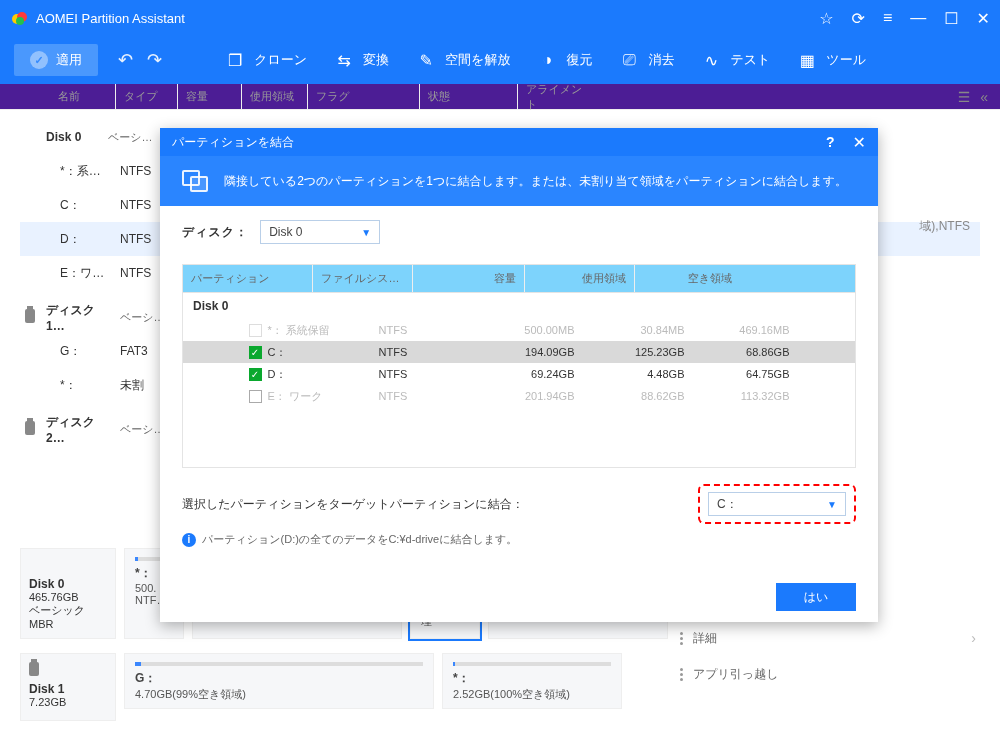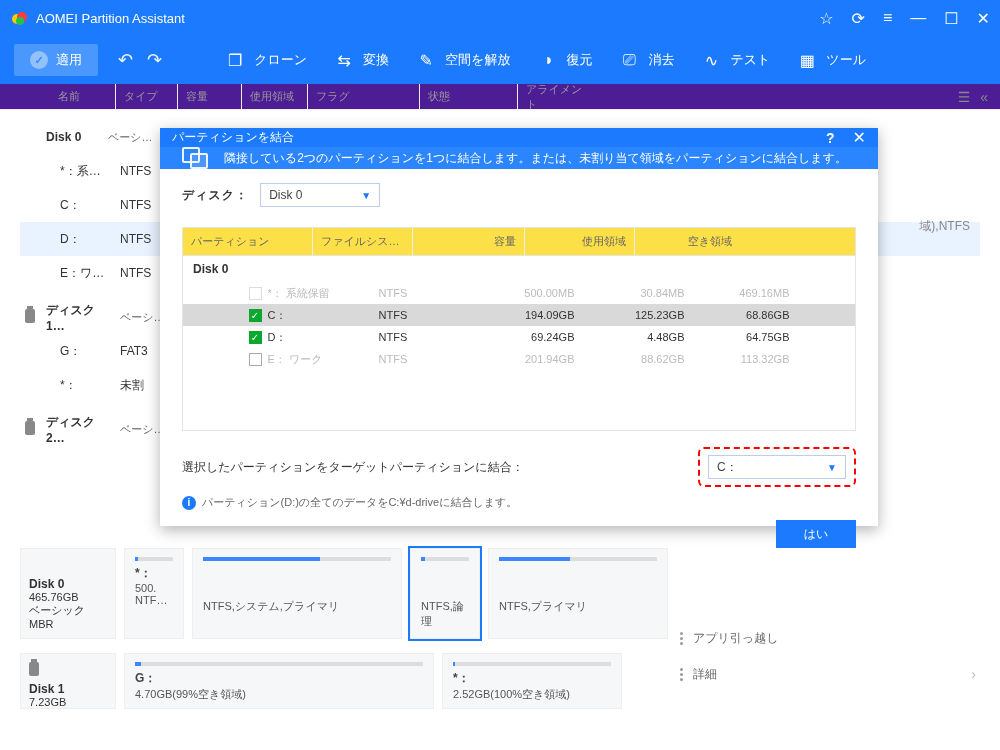--- a/index.html
+++ b/index.html
@@ -52,41 +52,41 @@
   .part-card .plabel { font-weight: 600; font-size: 12px; color: #444; }
 
   
   .side-items { position: absolute; right: 10px; top: 620px; width: 310px; }
   .side-item { height: 36px; display: flex; align-items: center; gap: 10px; color: #666; font-size: 12px;}
   .side-item .bullets { display:flex; flex-direction:column; gap:2px;}
   .side-item .bullets span { width:3px; height:3px; background:#999; border-radius:50%;}
   .side-item .chev { margin-left: auto; margin-right: 14px; color: #bbb; font-size: 14px;}
 
   
-  .dialog { position: absolute; left: 160px; top: 128px; width: 718px; height: 398px; background: #fff; box-shadow: 0 4px 14px rgba(0,0,0,0.3); display: flex; flex-direction: column; }
+  .dialog { position: absolute; left: 160px; top: 128px; width: 718px; height: 494px; background: #fff; box-shadow: 0 4px 14px rgba(0,0,0,0.3); display: flex; flex-direction: column; }
   .dlg-title { height: 28px; background: #1b7afd; color: #fff; display: flex; align-items: center; padding: 0 12px; font-size: 12px; }
   .dlg-title .spacer { flex: 1; }
   .dlg-title .help { font-weight: 700; font-size: 14px; margin-right: 18px; cursor: pointer;}
   .dlg-title .close { font-size: 16px; cursor: pointer; font-weight: 300;}
 
   .dlg-banner { height: 50px; background: #2a85ff; color: #fff; display: flex; align-items: center; padding: 0 22px; font-size: 12px; gap: 16px; }
   .banner-icon { width: 26px; height: 22px; position: relative; }
   .banner-icon::before, .banner-icon::after { content: ""; position: absolute; border: 2px solid rgba(255,255,255,0.9); width: 14px; height: 12px; border-radius: 2px; }
   .banner-icon::before { left: 0; top: 0; }
   .banner-icon::after { left: 8px; top: 6px; background: rgba(255,255,255,0.15);}
 
   .dlg-body { flex: 1; padding: 14px 22px 10px 22px; display: flex; flex-direction: column; }
 
   .disk-select-row { display: flex; align-items: center; gap: 12px; font-size: 12px; margin-bottom: 20px; }
   .disk-select-row .label { font-weight: 700; letter-spacing: 1px;}
   .combo { border: 1px solid #b9cfe8; height: 24px; width: 120px; display: flex; align-items: center; padding: 0 8px; font-size: 12px; color: #444; position: relative; background: #fff;}
   .combo .arrow { margin-left: auto; color: #1b7afd; font-size: 10px; }
 
   .part-table { border: 1px solid #e4e4e4; }
-  .pt-head { display: flex; background: #fde047; border-bottom: 1px solid #e4e4e4; font-size: 11px; color: #666;}
+  .pt-head { display: flex; background: #7dd3fc; border-bottom: 1px solid #e4e4e4; font-size: 11px; color: #666;}
   .pt-head > div { padding: 6px 8px; border-right: 1px solid #eee;}
   .pt-head > div:last-child { border-right: none;}
   .c-part { width: 130px; }
   .c-fs   { width: 100px; }
   .c-cap  { width: 112px; text-align: right; }
   .c-used { width: 110px; text-align: right; }
   .c-free { width: 105px; text-align: right; }
 
   .pt-body { font-size: 11px; }
   .pt-disk-label { padding: 6px 10px; font-weight: 700; font-size: 12px;}
@@ -277,21 +277,21 @@
     </div>
     <div class="part-card" style="width:180px">
       <div class="bar">
           <div class="fill" style="width:45%"></div>
         </div>
       <div style="height:34px"></div>
       <div>NTFS,プライマリ</div>
     </div>
   </div>
   <div class="block-row">
-    <div class="disk-card" style="height:56px">
+    <div class="disk-card" style="height:68px">
       <div class="dicon"><span class="usb-icon-small"></span></div>
       <div class="dname">Disk 1</div>
       <div>7.23GB</div>
     </div>
     <div class="part-card" style="width:310px;height:56px">
       <div class="bar">
           <div class="fill" style="width:2%"></div>
         </div>
       <div class="plabel">G：</div>
       <div>4.70GB(99%空き領域)</div>
@@ -306,30 +306,30 @@
   </div>
 </div>
 
 <div class="side-items">
   <div class="side-item">
     <div class="bullets">
         <span></span>
         <span></span>
         <span></span>
       </div>
-    <span>アプリ引っ越し</span>
+    <span>詳細</span>
+    <span class="chev">›</span>
   </div>
   <div class="side-item">
     <div class="bullets">
         <span></span>
         <span></span>
         <span></span>
       </div>
-    <span>詳細</span>
-    <span class="chev">›</span>
+    <span>アプリ引っ越し</span>
   </div>
 </div>
 
 <div class="dialog">
   <div class="dlg-title">
     <span>パーティションを結合</span>
     <span class="spacer"></span>
     <span class="help">?</span>
     <span class="close">✕</span>
   </div>

